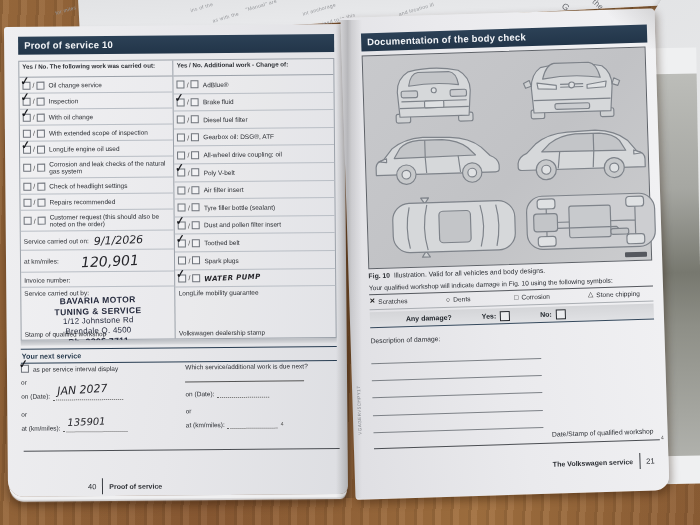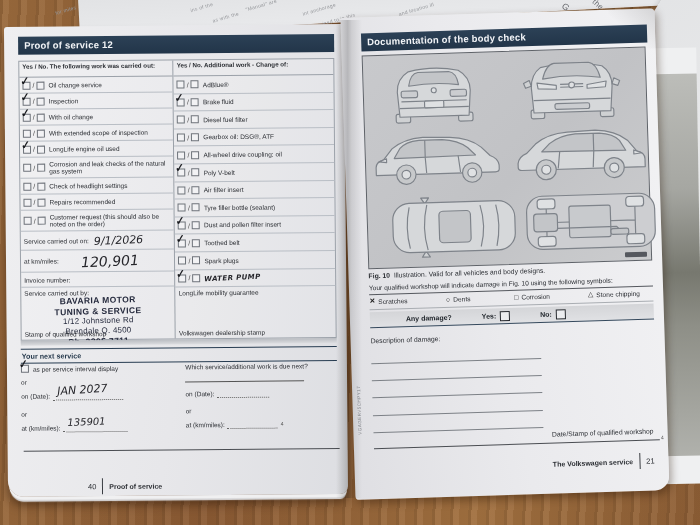--- a/index.html
+++ b/index.html
@@ -131,21 +131,21 @@
 <span class="frag" style="left:562px;top:2px;font-size:9px;transform:rotate(40deg);color:#6e7075;">G</span>
 <span class="frag" style="left:592px;top:0px;font-size:8px;transform:rotate(40deg);color:#6e7075;">the</span>
 <span class="frag" style="left:648px;top:60px;font-size:12px;transform:rotate(55deg);color:#5f6165;">anual,</span>
 <span class="frag" style="left:642px;top:148px;font-size:12px;transform:rotate(50deg);color:#5f6165;">il, Go</span>
 <div class="abs photo-page">
   <div class="photo"></div>
 </div>
 
 <div class="abs page left-page">
   <div class="ttl-bar" style="left:14px;top:10px;right:10px;">
-    <span>Proof of service 12</span>
+    <span>Proof of service 10</span>
   </div>
 
   <div class="tbl">
     <div class="tcol tcol-l">
       <div class="thdr">Yes / No. The following work was carried out:</div>
       <div class="trow r15 checked">
         <span class="cbp">
             <span class="cb"></span>
             <span class="slash">/</span>
             <span class="cb"></span>

